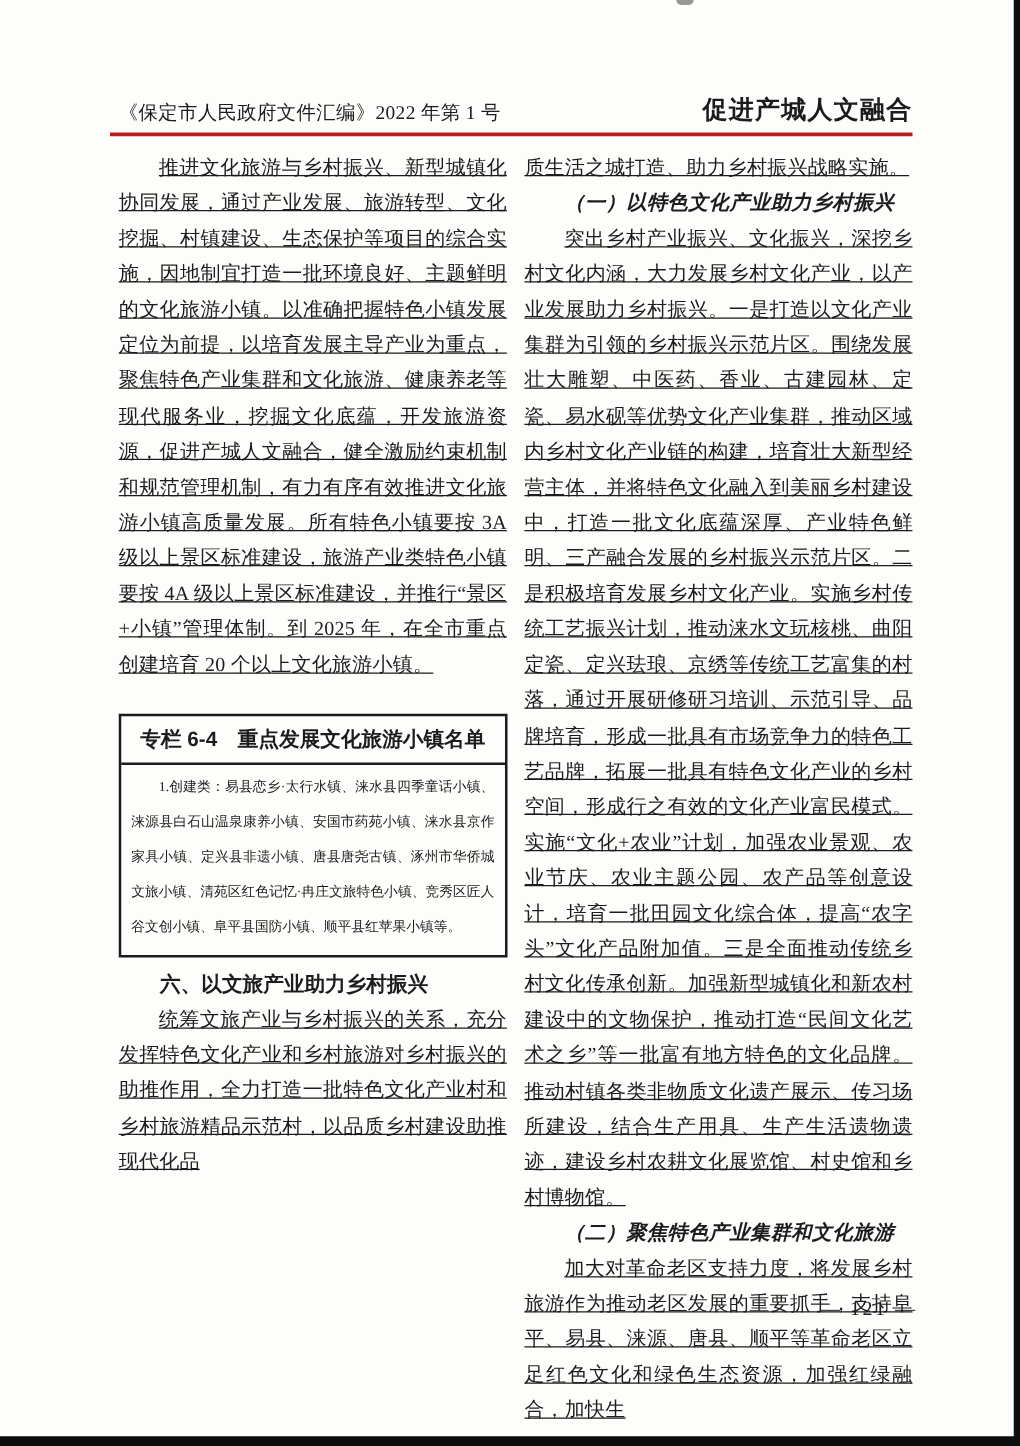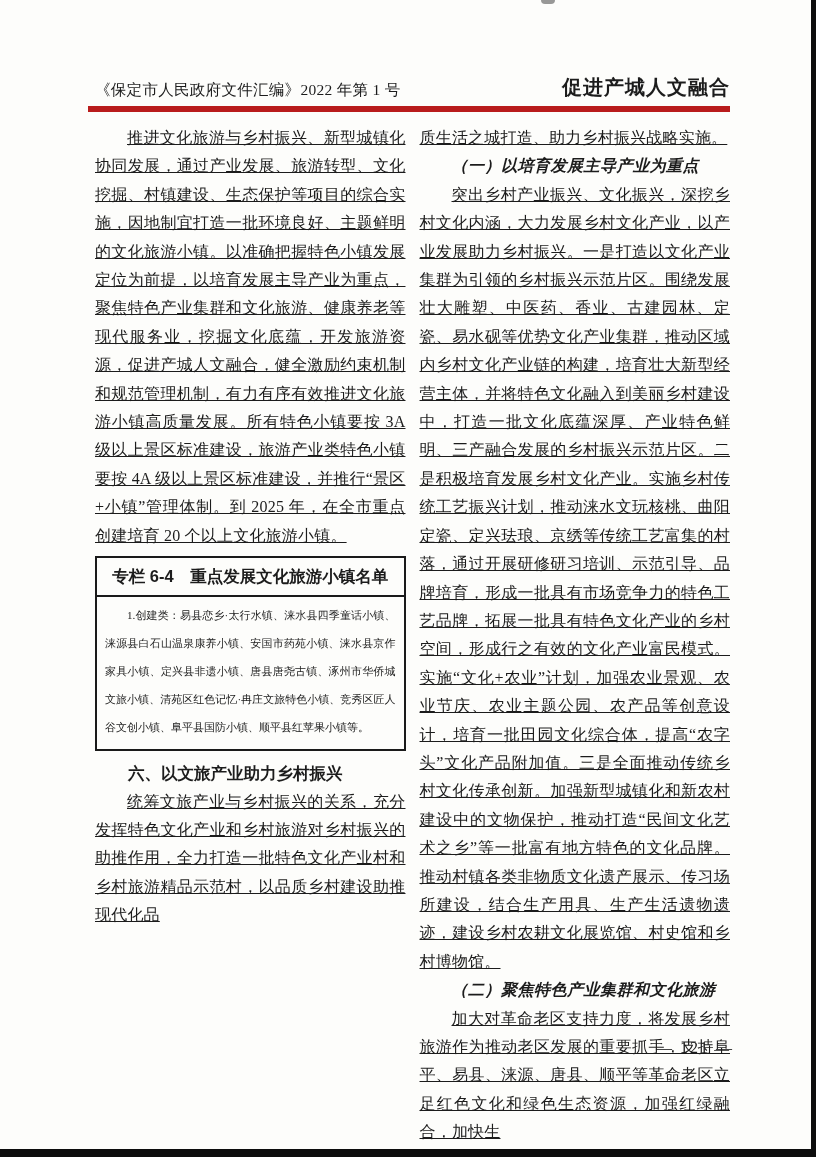--- a/index.html
+++ b/index.html
@@ -24,21 +24,21 @@
     background:#0d0d0d;
   }
   .scan-blip-top{
     position:absolute;top:0;left:541px;width:14px;height:4px;
     background:#555;border-radius:0 0 4px 4px;opacity:.6;
   }
   
   .header{
     margin:74px 86px 0 88px;
     display:flex;justify-content:space-between;align-items:flex-end;
-    border-bottom:6px solid #b91c1c;
+    border-bottom:3px solid #b91c1c;
     padding-bottom:5px;
   }
   .header-left{
     font-size:15.5px;letter-spacing:.3px;padding-left:7px;
   }
   .header-right{
     font-family:"Liberation Sans","DejaVu Sans",sans-serif;
     font-weight:700;font-size:20px;letter-spacing:1px;
   }
   
@@ -61,21 +61,21 @@
     text-indent:2em;margin:0;
   }
   .h-kai{
     font-style:italic;font-weight:600;
     font-size:16px;line-height:28.4px;
     text-indent:2em;margin:0;letter-spacing:.5px;
   }
   
   .callout{
     border:2px solid #1a1a1a;
-    margin:6px 0 8px 0;
+    margin:24px 0 8px 0;
   }
   .callout-title{
     font-family:"Liberation Sans","DejaVu Sans",sans-serif;
     font-weight:700;font-size:16.5px;
     text-align:center;
     padding:8px 4px 7px 4px;
     border-bottom:2px solid #1a1a1a;
   }
   .callout-body{
     padding:4px 8px 8px 8px;
@@ -114,21 +114,21 @@
         </div>
       </div>
 
       <p class="h-black">六、以文旅产业助力乡村振兴</p>
       <p class="body-text indent">统筹文旅产业与乡村振兴的关系，充分发挥特色文化产业和乡村旅游对乡村振兴的助推作用，全力打造一批特色文化产业村和乡村旅游精品示范村，以品质乡村建设助推现代化品</p>
     </div>
 
     <div class="col">
       <p class="body-text">质生活之城打造、助力乡村振兴战略实施。</p>
 
-      <p class="h-kai">（一）以培育发展主导产业为重点</p>
+      <p class="h-kai">（一）以特色文化产业助力乡村振兴</p>
       <p class="body-text indent">突出乡村产业振兴、文化振兴，深挖乡村文化内涵，大力发展乡村文化产业，以产业发展助力乡村振兴。一是打造以文化产业集群为引领的乡村振兴示范片区。围绕发展壮大雕塑、中医药、香业、古建园林、定瓷、易水砚等优势文化产业集群，推动区域内乡村文化产业链的构建，培育壮大新型经营主体，并将特色文化融入到美丽乡村建设中，打造一批文化底蕴深厚、产业特色鲜明、三产融合发展的乡村振兴示范片区。二是积极培育发展乡村文化产业。实施乡村传统工艺振兴计划，推动涞水文玩核桃、曲阳定瓷、定兴珐琅、京绣等传统工艺富集的村落，通过开展研修研习培训、示范引导、品牌培育，形成一批具有市场竞争力的特色工艺品牌，拓展一批具有特色文化产业的乡村空间，形成行之有效的文化产业富民模式。实施“文化+农业”计划，加强农业景观、农业节庆、农业主题公园、农产品等创意设计，培育一批田园文化综合体，提高“农字头”文化产品附加值。三是全面推动传统乡村文化传承创新。加强新型城镇化和新农村建设中的文物保护，推动打造“民间文化艺术之乡”等一批富有地方特色的文化品牌。推动村镇各类非物质文化遗产展示、传习场所建设，结合生产用具、生产生活遗物遗迹，建设乡村农耕文化展览馆、村史馆和乡村博物馆。</p>
 
       <p class="h-kai">（二）聚焦特色产业集群和文化旅游</p>
       <p class="body-text indent">加大对革命老区支持力度，将发展乡村旅游作为推动老区发展的重要抓手，支持阜平、易县、涞源、唐县、顺平等革命老区立足红色文化和绿色生态资源，加强红绿融合，加快生</p>
     </div>
 
   </div>
 
   <div class="page-number">— 121 —</div>
 

